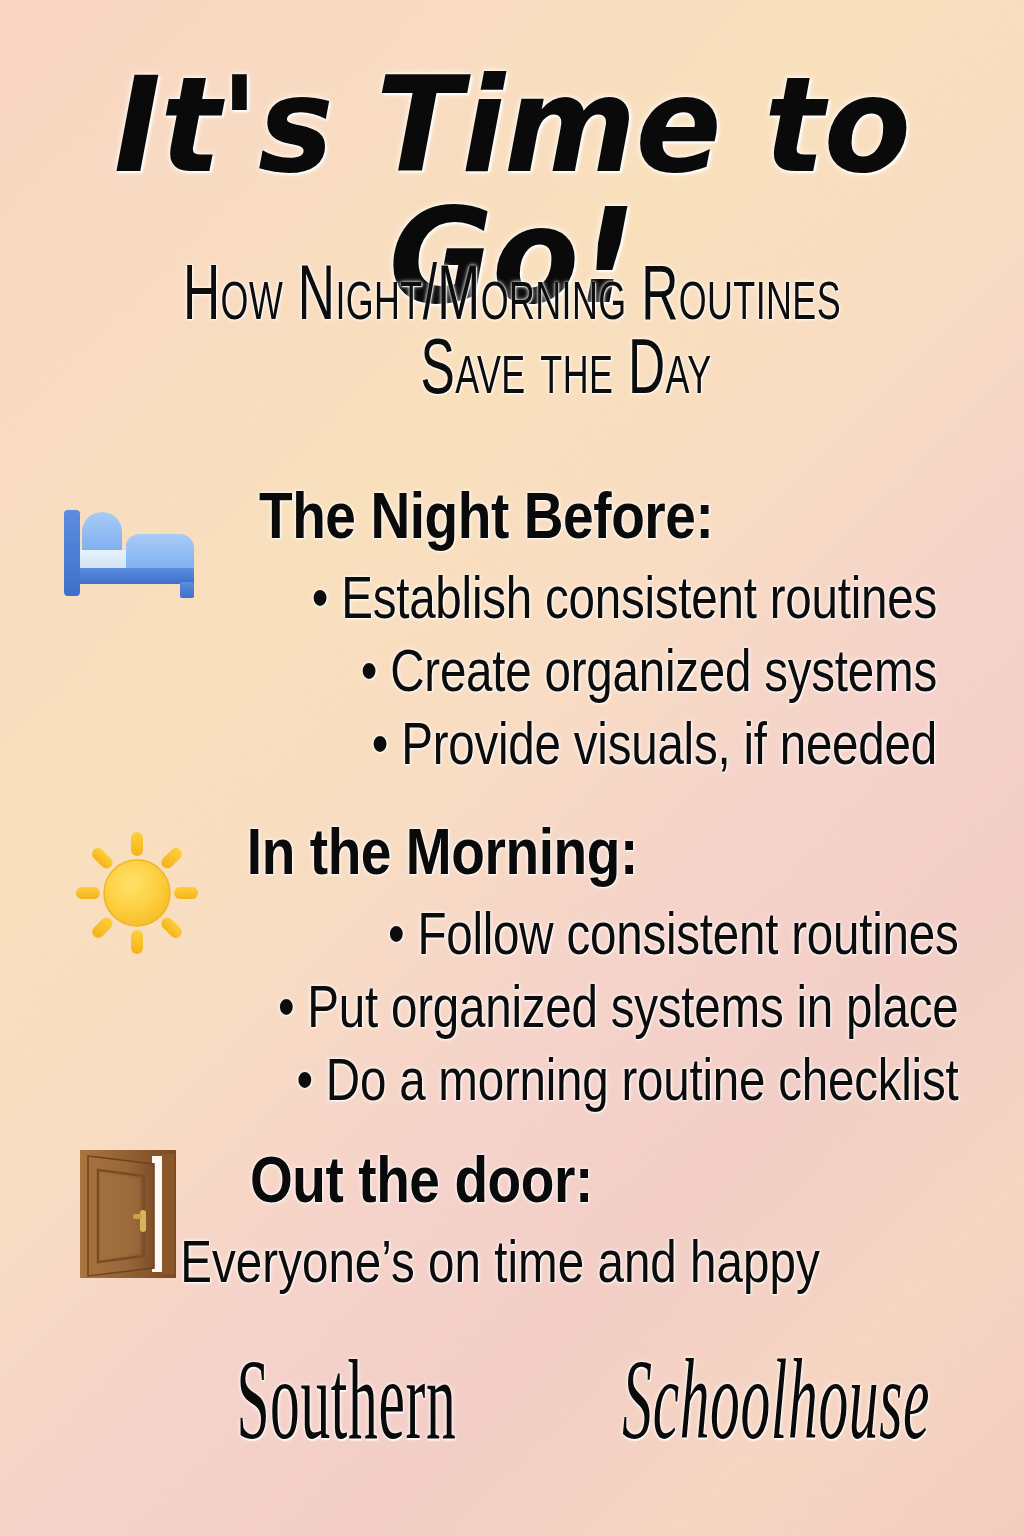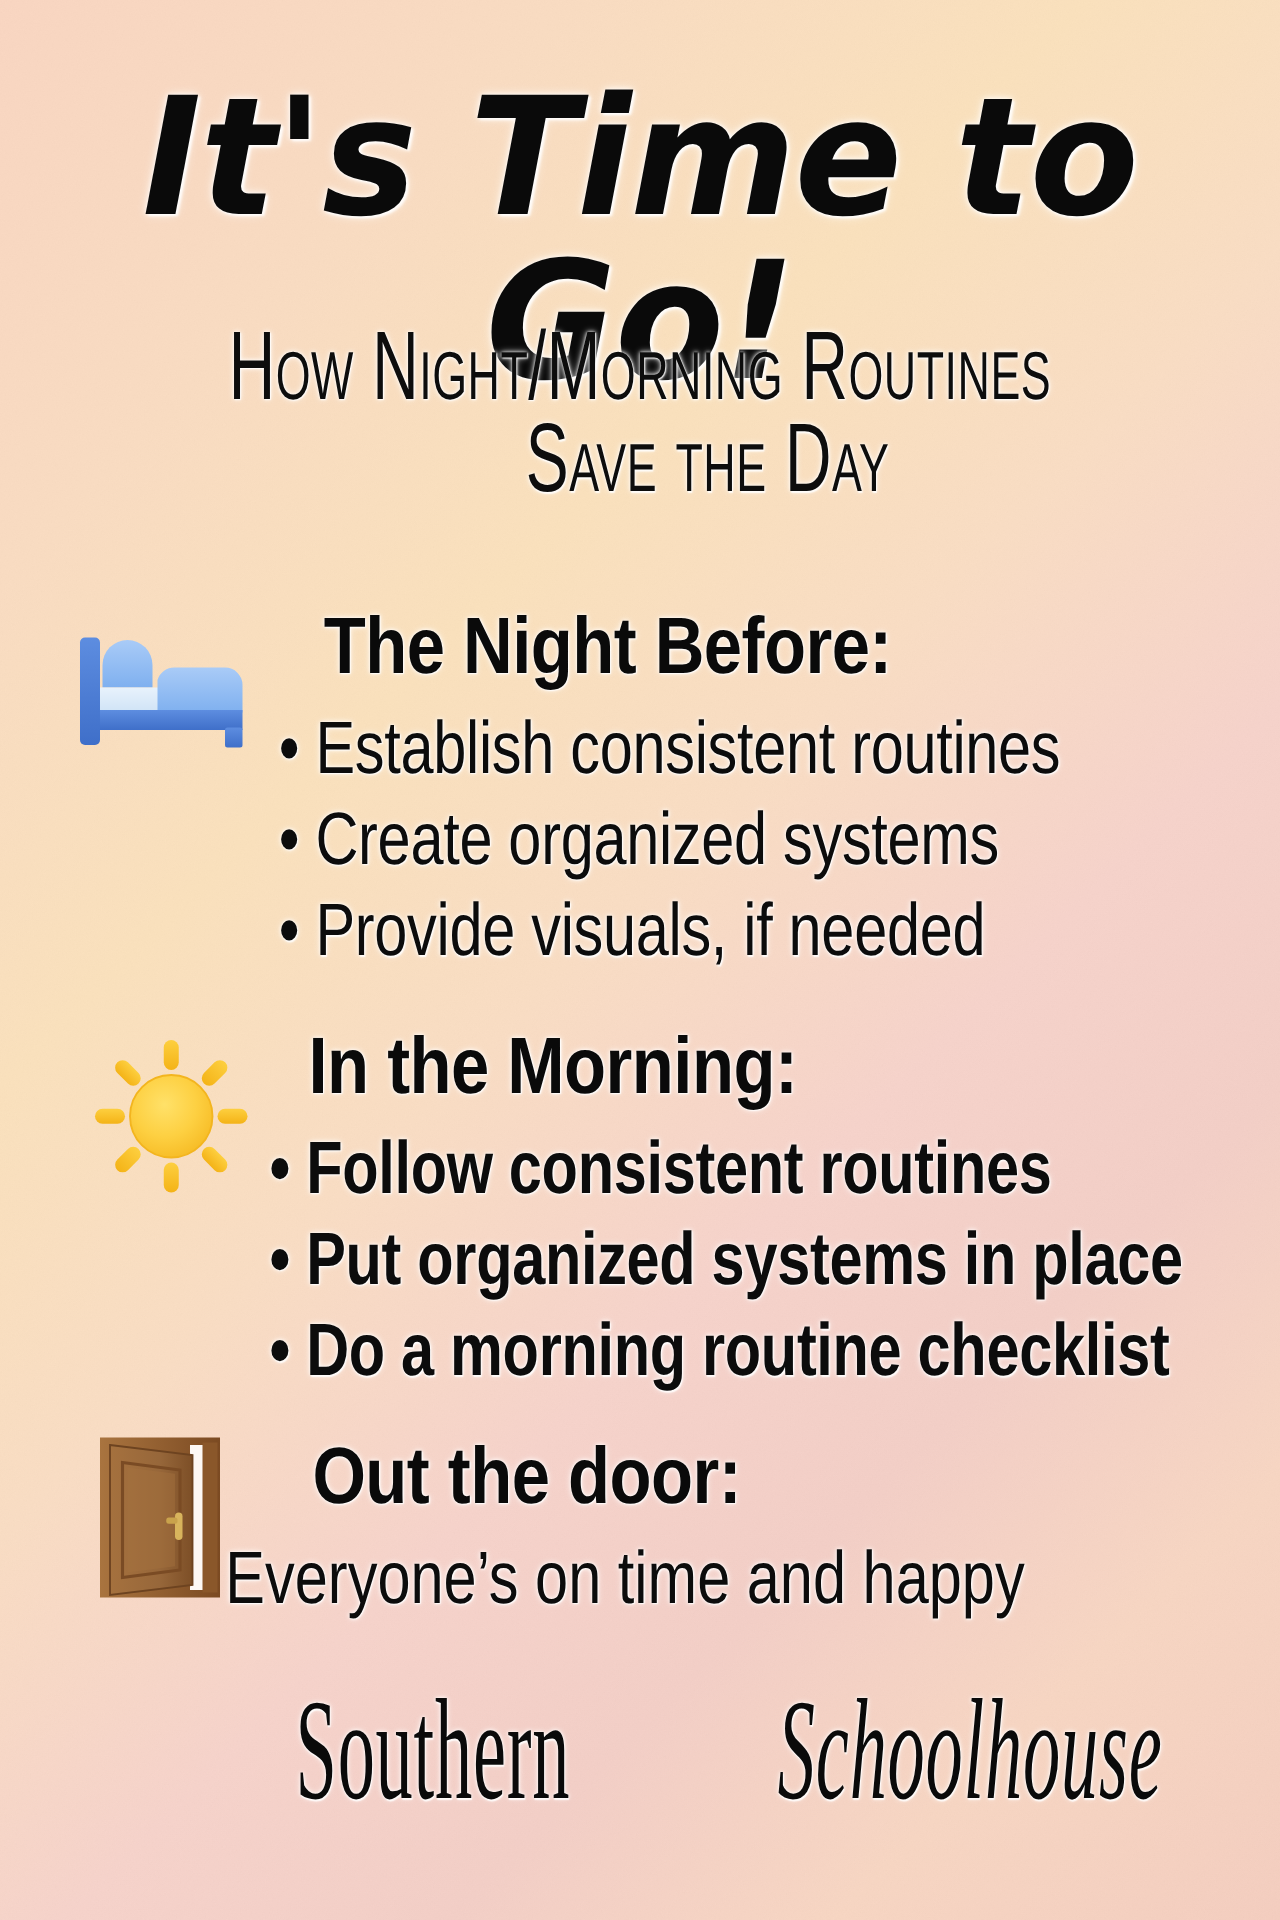--- a/index.html
+++ b/index.html
@@ -113,21 +113,21 @@
     font-weight: bold;
     font-size: 64px;
     line-height: 1;
     letter-spacing: -0.5px;
     transform: scaleX(0.86);
     color: #0a0a0a;
     white-space: nowrap;
   }
 
   .bullets {
-    text-align: left;
+    text-align: right;
   }
 
   .bullet-line {
     font-family: "Liberation Sans Narrow", "Liberation Sans", sans-serif;
     font-size: 56px;
     line-height: 1;
     letter-spacing: -0.3px;
     transform: scaleX(0.85) scaleY(1.06);
     color: #0c0c0c;
     white-space: nowrap;
@@ -147,21 +147,21 @@
   #section-night .sec-title { position: absolute; left: 222px; top: 0; }
   #bed-emoji { left: 58px; top: 14px; width: 148px; height: 104px; }
   #night-bullets { position: absolute; top: 86px; left: 160px; right: 24px; }
   #night-bullets .bullet-line { margin-top: 17px; }
   #night-bullets .bullet-line:first-child { margin-top: 0; }
 
   
   #section-morning { top: 820px; }
   #section-morning .sec-title { position: absolute; left: 215px; top: 0; }
   #sun-emoji { left: 74px; top: 10px; width: 126px; height: 126px; }
-  #morning-bullets { position: absolute; top: 86px; left: 150px; right: 0; font-weight: bold; }
+  #morning-bullets { position: absolute; top: 86px; left: 150px; right: 0; }
   #morning-bullets .bullet-line { margin-top: 17px; }
   #morning-bullets .bullet-line:first-child { margin-top: 0; }
 
   
   #section-door { top: 1148px; }
   #section-door .sec-title { position: absolute; left: 222px; top: 0; }
   #door-emoji { left: 76px; top: 0px; width: 104px; height: 134px; }
   #door-sub { position: absolute; top: 86px; left: 0; right: 24px; text-align: center; }
 
   

